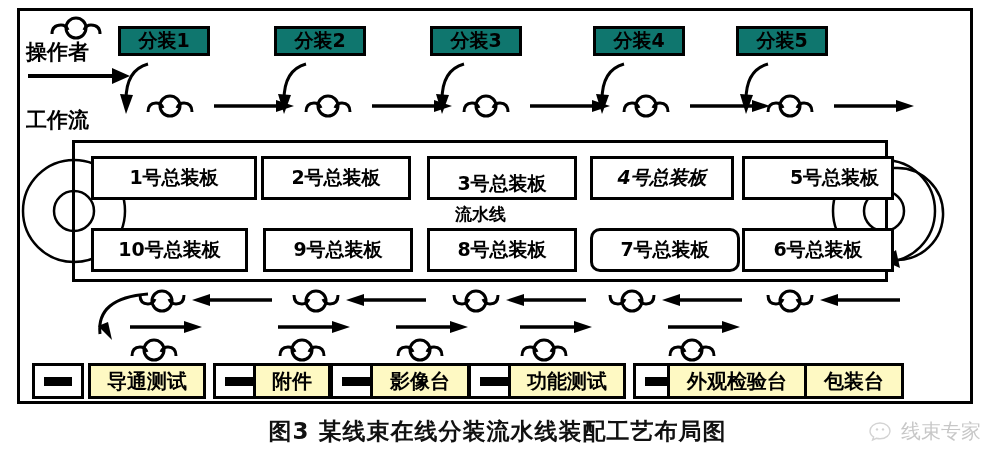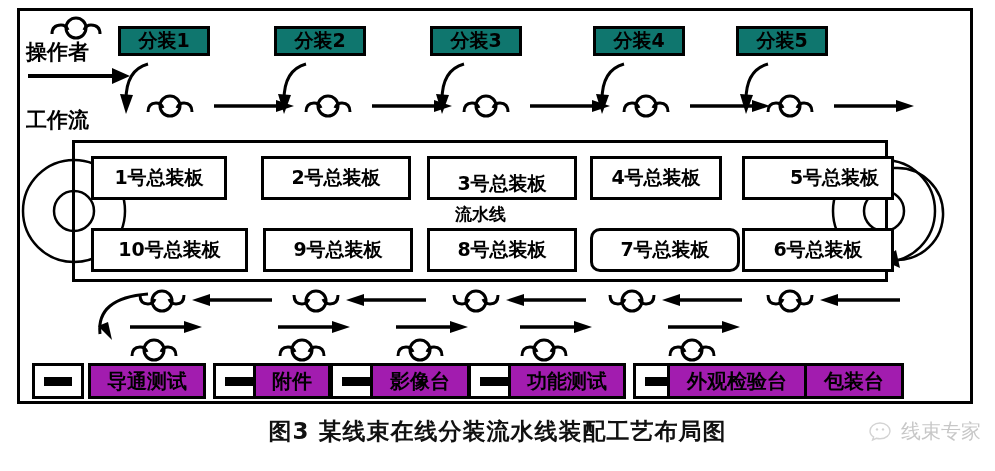--- a/index.html
+++ b/index.html
@@ -23,21 +23,21 @@
 
   
   .conveyor{border:3px solid #000;background:#fff;}
 
   
   .board{border:3px solid #000;background:#fff;display:flex;
       align-items:center;justify-content:center;
       font-weight:bold;font-size:19px;color:#000;height:44px;}
 
   
-  .ws{border:3px solid #000;background:#a21caf;display:flex;
+  .ws{border:3px solid #000;background:#fef9c3;display:flex;
       align-items:center;justify-content:center;
       font-weight:bold;font-size:20px;color:#000;height:36px;}
 
   
   .bar-box{border:3px solid #000;background:#fff;display:flex;
       align-items:center;justify-content:center;height:36px;}
   .bar-fill{background:#000;width:62%;height:30%;}
 
   .label-plain{font-weight:bold;color:#000;}
 
@@ -163,30 +163,30 @@
     <circle cx="52" cy="75" r="20" class="ink-thin"></circle>
   </svg>
 
   <svg width="120" height="150" viewBox="0 0 120 150" style="position:absolute;left:832px;top:136px;">
     <circle cx="52" cy="75" r="51" class="ink-thin"></circle>
     <circle cx="52" cy="75" r="20" class="ink-thin"></circle>
     <path d="M62 32 a46 46 0 1 1 -6 91" class="ink-thin"></path>
     <polygon points="64,114 50,124 68,132" class="ink-fill"></polygon>
   </svg>
 
-  <div class="abs board" style="left:91px;top:156px;width:136px;">
+  <div class="abs board" style="left:91px;top:156px;width:166px;">
     <span>1号总装板</span>
   </div>
   <div class="abs board" style="left:261px;top:156px;width:150px;">
     <span>2号总装板</span>
   </div>
   <div class="abs board" style="left:427px;top:156px;width:150px;align-items:flex-end;">
     <span>3号总装板</span>
   </div>
-  <div class="abs board" style="left:590px;top:156px;width:132px;">
+  <div class="abs board" style="left:590px;top:156px;width:144px;font-style:italic;">
     <span>4号总装板</span>
   </div>
   <div class="abs board" style="left:742px;top:156px;width:152px;padding-left:33px;">
     <span>5号总装板</span>
   </div>
 
   <div class="abs label-plain" style="left:455px;top:203px;font-size:17px;">流水线</div>
 
   <div class="abs board" style="left:91px;top:228px;width:157px;">
     <span>10号总装板</span>

